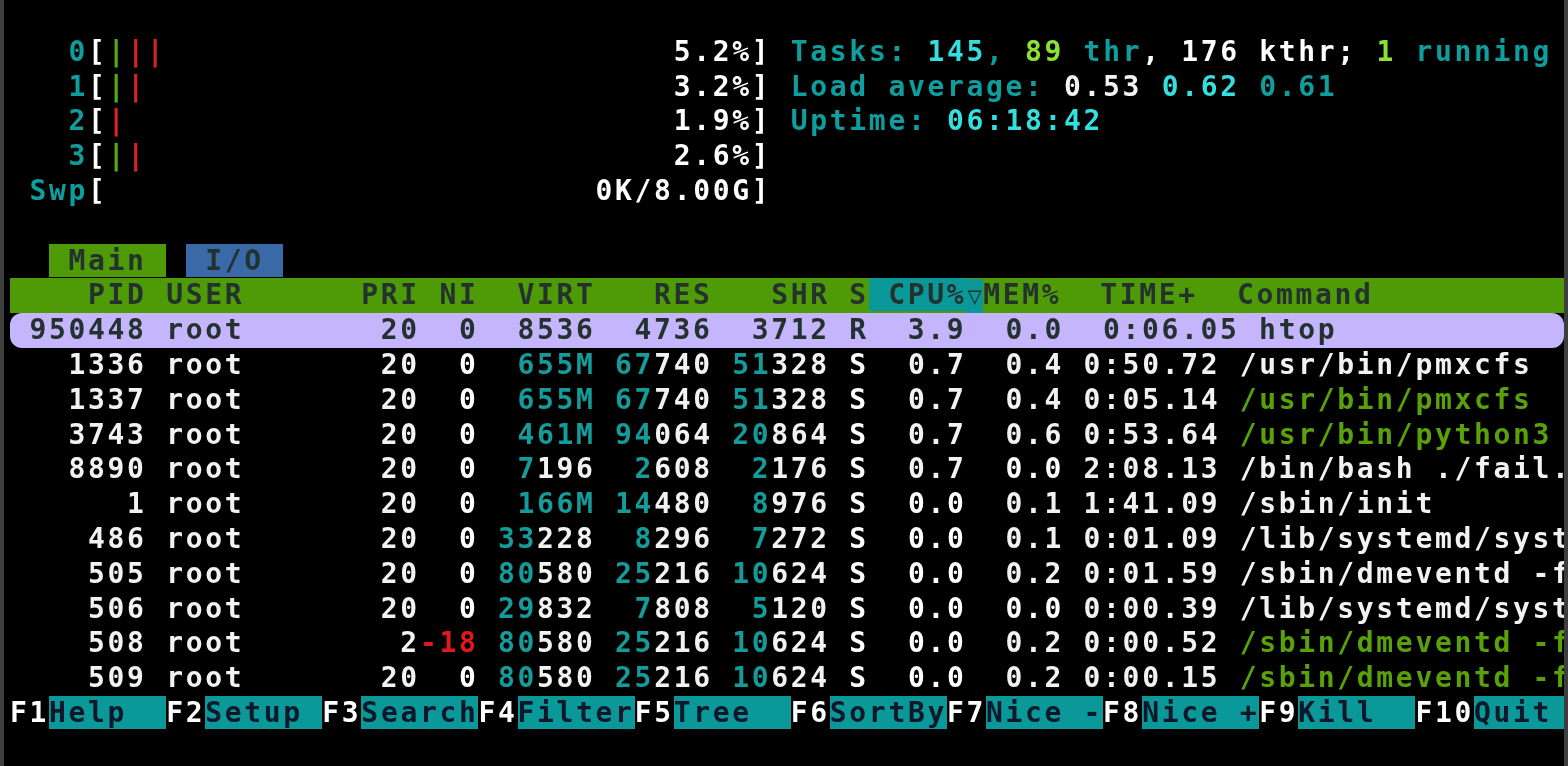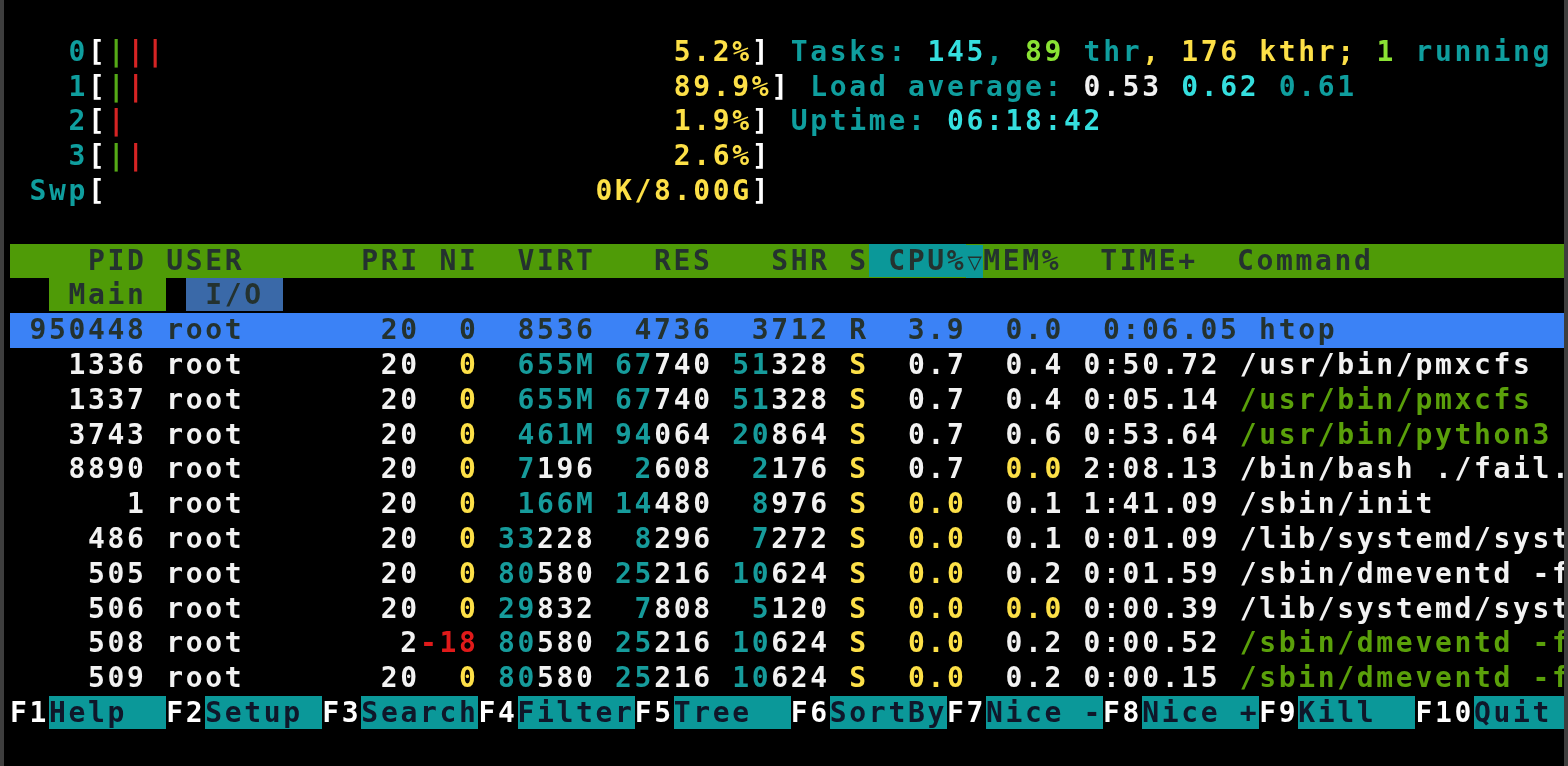--- a/index.html
+++ b/index.html
@@ -14,25 +14,25 @@
     padding-left:6px;
     overflow:hidden;
     font-family:"DejaVu Sans Mono", monospace;
     font-weight:bold;
     font-size:28px;
     line-height:34.8px;
     letter-spacing:2.66px;
   }
   .line{height:34.8px;white-space:pre;overflow:hidden;color:#f2f2f2;}
   
-  .sel{background:#3b82f6;}
+  .sel{background:#c4b5fd;border-radius:12px;}
   .hdr{background:#4f9b07;}
   
   .w{color:#f2f2f2;}
-  .g{color:#fde047;text-align:center;}
+  .g{color:#ffffff;text-align:center;}
   .t{color:#0f9e9e;}
   .c{color:#35dfdf;}
   .gb{color:#8ae234;}
   .cm{color:#5aa00a;}
   .cy{color:#169b9b;}
   .rd{color:#e01a1a;}
   .wb{color:#ffffff;}
   .dk{color:#24322f;}
   .dks{color:#24322f;background:#0b9899;}
   
@@ -49,27 +49,27 @@
   .ly{color:#d0a212;}
   
   .arr{display:inline-block;width:16.8px;letter-spacing:0;text-align:center;font-size:24px;}
 </style>
 </head>
 <body>
 
 <div class="term">
     <div class="line"></div>
     <div class="line"><span>   </span><span class="t">0</span><span class="wb">[</span><span class="lg">|</span><span class="lr">|</span><span class="lr">|</span><span>                          </span><span class="g">5.2%</span><span class="wb">]</span><span> </span><span class="t">Tasks: </span><span class="c">145</span><span class="t">, </span><span class="gb">89</span><span class="t"> thr</span><span class="g">, </span><span class="g">176 kthr; </span><span class="gb">1</span><span class="t"> running</span></div>
-    <div class="line"><span>   </span><span class="t">1</span><span class="wb">[</span><span class="lg">|</span><span class="lr">|</span><span>                           </span><span class="g">89.9%</span><span class="wb">]</span><span> </span><span class="t">Load average: </span><span class="w">0.53</span><span> </span><span class="c">0.62</span><span> </span><span class="t">0.61</span></div>
+    <div class="line"><span>   </span><span class="t">1</span><span class="wb">[</span><span class="lg">|</span><span class="lr">|</span><span>                           </span><span class="g">3.2%</span><span class="wb">]</span><span> </span><span class="t">Load average: </span><span class="w">0.53</span><span> </span><span class="c">0.62</span><span> </span><span class="t">0.61</span></div>
     <div class="line"><span>   </span><span class="t">2</span><span class="wb">[</span><span class="lr">|</span><span>                            </span><span class="g">1.9%</span><span class="wb">]</span><span> </span><span class="t">Uptime: </span><span class="c">06:18:42</span></div>
     <div class="line"><span>   </span><span class="t">3</span><span class="wb">[</span><span class="lg">|</span><span class="lr">|</span><span>                           </span><span class="g">2.6%</span><span class="wb">]</span></div>
     <div class="line"><span> </span><span class="t">Swp</span><span class="wb">[</span><span>                         </span><span class="g">0K/8.00G</span><span class="wb">]</span></div>
     <div class="line"></div>
+    <div class="line"><span>  </span><span class="tabg"> Main </span><span> </span><span class="tabb"> I/O </span></div>
     <div class="line hdr"><span class="dk">    PID USER      PRI NI  VIRT   RES   SHR S</span><span class="dks"> CPU%</span><span class="dks arr">▽</span><span class="dk">MEM%  TIME+  Command</span></div>
-    <div class="line"><span>  </span><span class="tabg"> Main </span><span> </span><span class="tabb"> I/O </span></div>
     <div class="line sel"><span class="dk"> 950448 root       20  0  8536  4736  3712 R  3.9  0.0  0:06.05 htop</span></div>
     <div class="line"><span class="w">   1336 root       20</span><span class="g">  0</span><span class="w">  </span><span class="cy">655M</span><span class="w"> </span><span class="cy">67</span><span class="w">740 </span><span class="cy">51</span><span class="w">328</span><span class="g"> S </span><span class="w"> 0.7 </span><span class="w"> 0.4</span><span class="w"> 0:50.72 </span><span class="w">/usr/bin/pmxcfs</span></div>
     <div class="line"><span class="w">   1337 root       20</span><span class="g">  0</span><span class="w">  </span><span class="cy">655M</span><span class="w"> </span><span class="cy">67</span><span class="w">740 </span><span class="cy">51</span><span class="w">328</span><span class="g"> S </span><span class="w"> 0.7 </span><span class="w"> 0.4</span><span class="w"> 0:05.14 </span><span class="cm">/usr/bin/pmxcfs</span></div>
     <div class="line"><span class="w">   3743 root       20</span><span class="g">  0</span><span class="w">  </span><span class="cy">461M</span><span class="w"> </span><span class="cy">94</span><span class="w">064 </span><span class="cy">20</span><span class="w">864</span><span class="g"> S </span><span class="w"> 0.7 </span><span class="w"> 0.6</span><span class="w"> 0:53.64 </span><span class="cm">/usr/bin/python3 /u</span></div>
     <div class="line"><span class="w">   8890 root       20</span><span class="g">  0</span><span class="w">  </span><span class="cy">7</span><span class="w">196  </span><span class="cy">2</span><span class="w">608  </span><span class="cy">2</span><span class="w">176</span><span class="g"> S </span><span class="w"> 0.7 </span><span class="g"> 0.0</span><span class="w"> 2:08.13 </span><span class="w">/bin/bash ./fail.sh</span></div>
     <div class="line"><span class="w">      1 root       20</span><span class="g">  0</span><span class="w">  </span><span class="cy">166M</span><span class="w"> </span><span class="cy">14</span><span class="w">480  </span><span class="cy">8</span><span class="w">976</span><span class="g"> S </span><span class="g"> 0.0 </span><span class="w"> 0.1</span><span class="w"> 1:41.09 </span><span class="w">/sbin/init</span></div>
     <div class="line"><span class="w">    486 root       20</span><span class="g">  0</span><span class="w"> </span><span class="cy">33</span><span class="w">228  </span><span class="cy">8</span><span class="w">296  </span><span class="cy">7</span><span class="w">272</span><span class="g"> S </span><span class="g"> 0.0 </span><span class="w"> 0.1</span><span class="w"> 0:01.09 </span><span class="w">/lib/systemd/system</span></div>
     <div class="line"><span class="w">    505 root       20</span><span class="g">  0</span><span class="w"> </span><span class="cy">80</span><span class="w">580 </span><span class="cy">25</span><span class="w">216 </span><span class="cy">10</span><span class="w">624</span><span class="g"> S </span><span class="g"> 0.0 </span><span class="w"> 0.2</span><span class="w"> 0:01.59 </span><span class="w">/sbin/dmeventd -f</span></div>
     <div class="line"><span class="w">    506 root       20</span><span class="g">  0</span><span class="w"> </span><span class="cy">29</span><span class="w">832  </span><span class="cy">7</span><span class="w">808  </span><span class="cy">5</span><span class="w">120</span><span class="g"> S </span><span class="g"> 0.0 </span><span class="g"> 0.0</span><span class="w"> 0:00.39 </span><span class="w">/lib/systemd/system</span></div>
     <div class="line"><span class="w">    508 root        2</span><span class="rd">-18</span><span class="w"> </span><span class="cy">80</span><span class="w">580 </span><span class="cy">25</span><span class="w">216 </span><span class="cy">10</span><span class="w">624</span><span class="g"> S </span><span class="g"> 0.0 </span><span class="w"> 0.2</span><span class="w"> 0:00.52 </span><span class="cm">/sbin/dmeventd -f</span></div>

